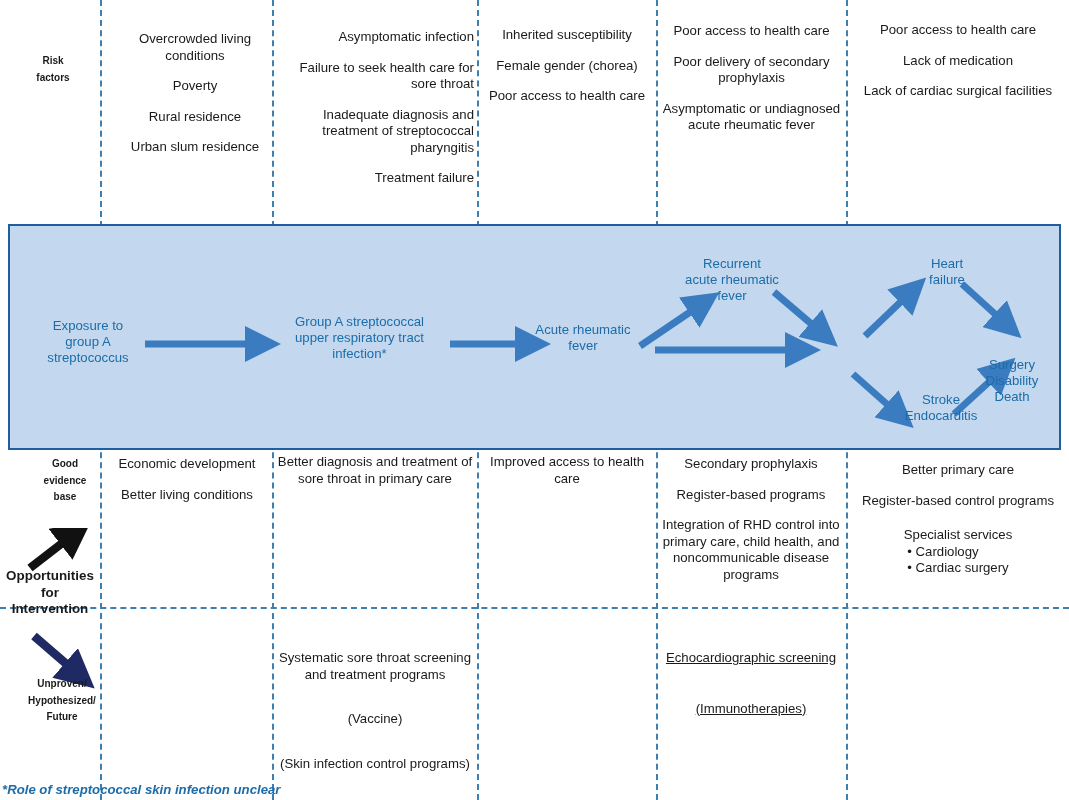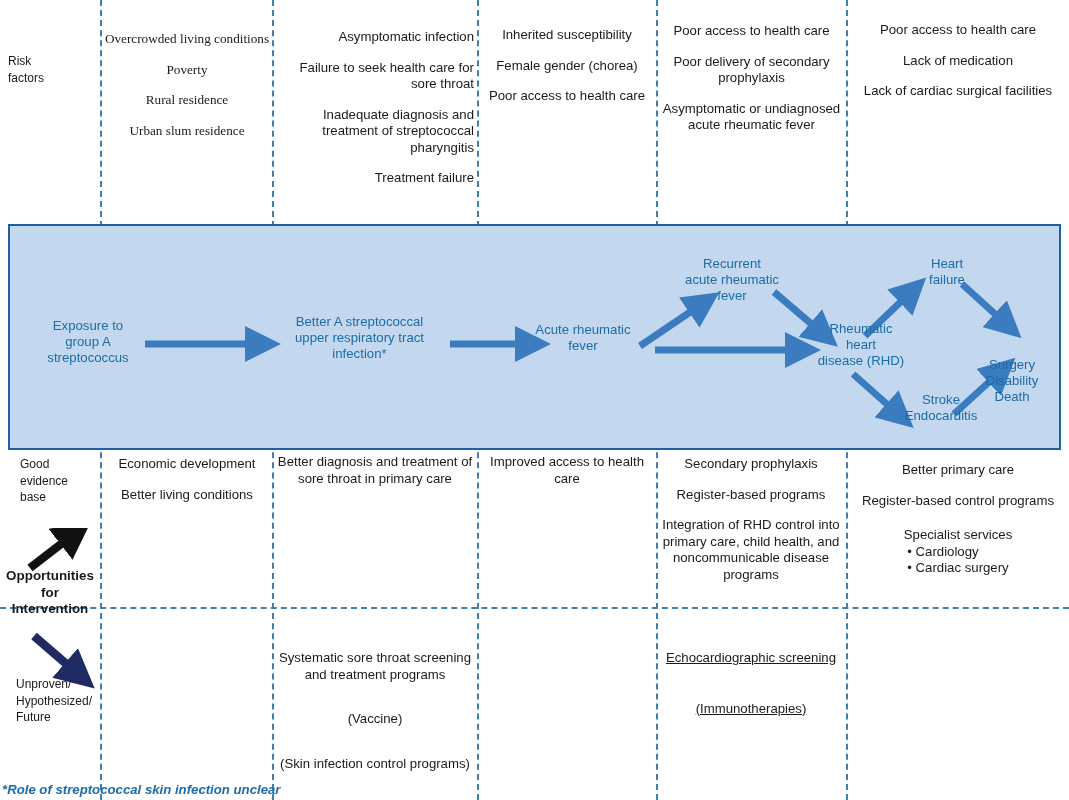--- a/index.html
+++ b/index.html
@@ -25,24 +25,24 @@
 
   
   .cell {
     position: absolute;
     text-align: center;
     font-size: 13.2px;
     line-height: 16.5px;
   }
   .rowlabel {
     position: absolute;
-    font-weight: normal;
-    font-size: 12px;
+    font-weight: bold;
+    font-size: 10px;
     line-height: 16.5px;
-    text-align: left;
+    text-align: center;
   }
   .item { margin: 0 0 14px 0; }
   .item:last-child { margin-bottom: 0; }
 
   
   #blue-band {
     position: absolute;
     left: 8px; top: 224px;
     width: 1053px; height: 226px;
     background: #c3d8ef;
@@ -94,21 +94,21 @@
 <div class="vdiv" style="left:272px; top:0; height:800px;"></div>
 <div class="vdiv" style="left:477px; top:0; height:800px;"></div>
 <div class="vdiv" style="left:656px; top:0; height:800px;"></div>
 <div class="vdiv" style="left:846px; top:0; height:800px;"></div>
 
 <div class="rowlabel" style="left:8px; top:53px; width:90px;">
   <div>Risk</div>
   <div>factors</div>
 </div>
 
-<div class="cell" style="left:104px; top:31px; width:166px;font-family:Liberation Serif, serif;">
+<div class="cell" style="left:112px; top:31px; width:166px;">
   <div class="item">Overcrowded living conditions</div>
   <div class="item">Poverty</div>
   <div class="item">Rural residence</div>
   <div class="item">Urban slum residence</div>
 </div>
 
 <div class="cell" style="left:276px; top:29px; width:198px;text-align:right;">
   <div class="item">Asymptomatic infection</div>
   <div class="item">Failure to seek health care for sore throat</div>
   <div class="item">Inadequate diagnosis and treatment of streptococcal pharyngitis</div>
@@ -163,41 +163,36 @@
     </g>
   </svg>
 
   <div class="node" style="left:22px; top:92px; width:112px;">
     <div>Exposure to</div>
     <div>group A</div>
     <div>streptococcus</div>
   </div>
 
   <div class="node" style="left:259px; top:88px; width:181px;">
-    <div>Better A streptococcal</div>
+    <div>Group A streptococcal</div>
     <div>upper respiratory tract</div>
     <div>infection*</div>
   </div>
 
   <div class="node" style="left:508px; top:96px; width:130px;">
     <div>Acute rheumatic</div>
     <div>fever</div>
   </div>
 
   <div class="node" style="left:655px; top:30px; width:134px;">
     <div>Recurrent</div>
     <div>acute rheumatic</div>
     <div>fever</div>
   </div>
 
-  <div class="node" style="left:793px; top:95px; width:116px;">
-    <div>Rheumatic</div>
-    <div>heart</div>
-    <div>disease (RHD)</div>
-  </div>
 
   <div class="node" style="left:896px; top:30px; width:82px;">
     <div>Heart</div>
     <div>failure</div>
   </div>
 
   <div class="node" style="left:876px; top:166px; width:110px;">
     <div>Stroke</div>
     <div>Endocarditis</div>
   </div>

